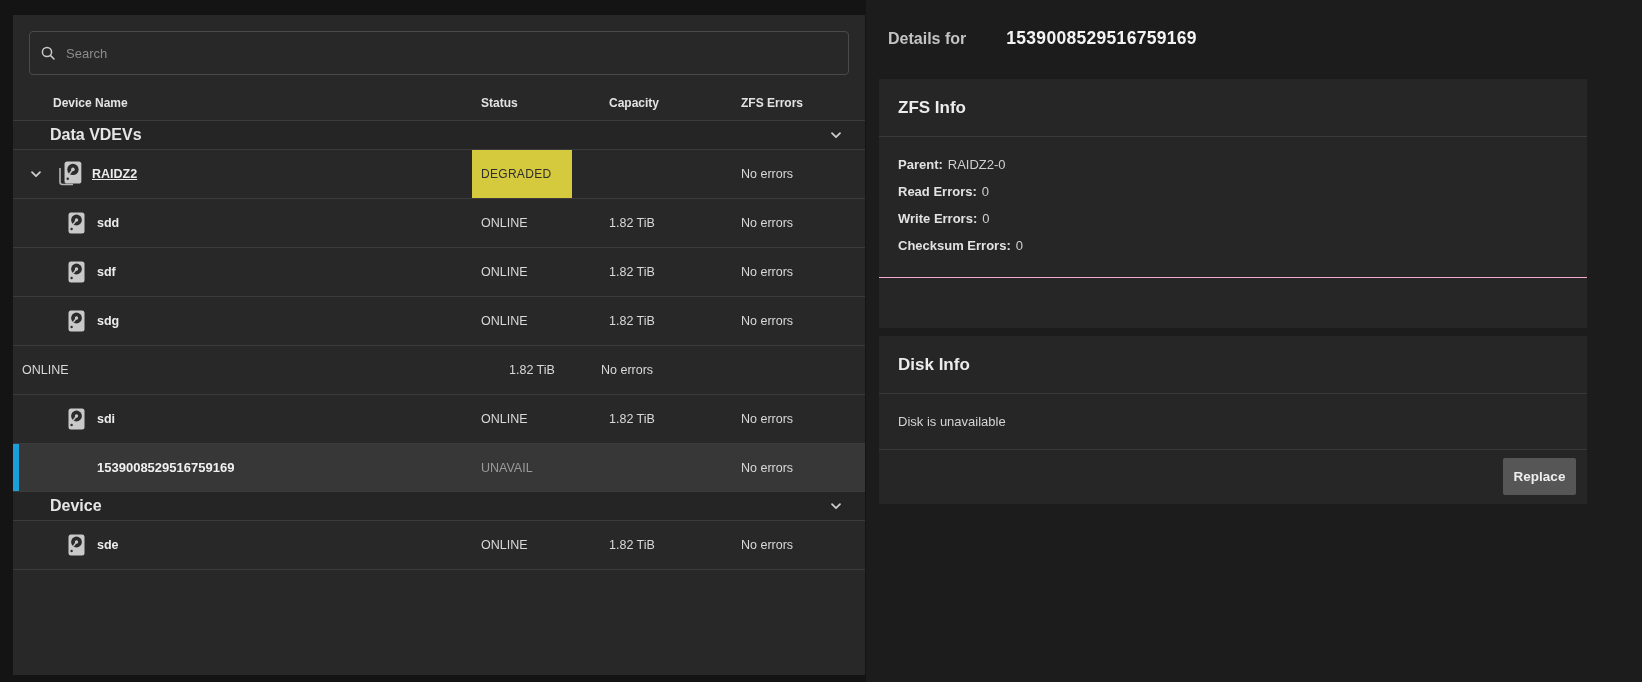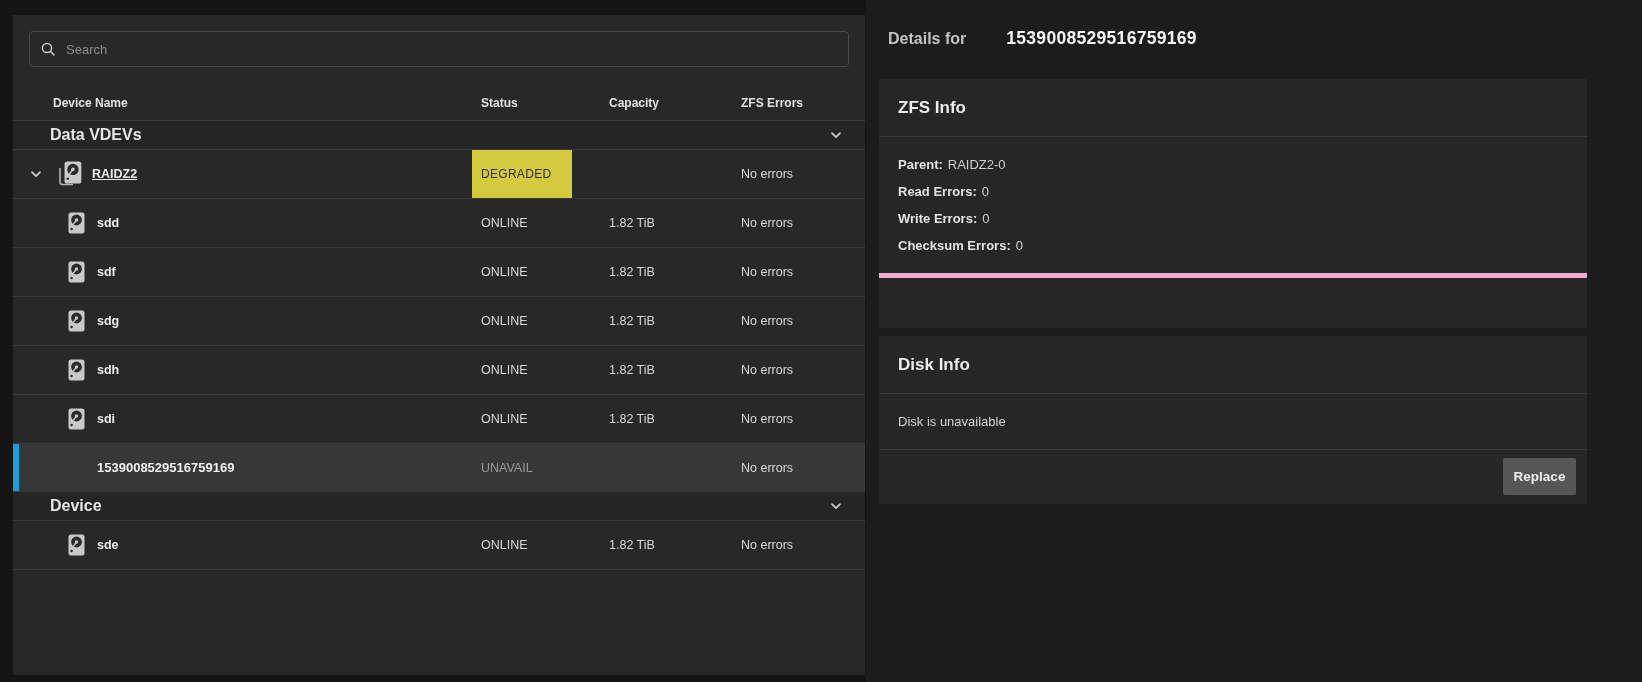--- a/index.html
+++ b/index.html
@@ -15,21 +15,21 @@
     background:#1c1c1c;
   }
 
   
   .table-card {
     position:absolute; left:13px; top:15px; width:852px; height:660px;
     background:#282828;
   }
   .toolbar { height:70px; padding:16px; }
   .search-box {
-    height:36px; width:820px;
+    height:44px; width:820px;
     border:1px solid #4a4a4a; border-radius:4px;
     display:flex; align-items:center; padding:0 10px;
     background:#282828;
   }
   .search-box svg { flex:0 0 auto; margin-right:10px; }
   .search-box input {
     background:transparent; border:none; outline:none;
     color:#cfcfcf; font-size:13px; width:100%;
     font-family:"Liberation Sans", sans-serif;
   }
@@ -85,21 +85,21 @@
   .details-title .value { font-weight:bold; font-size:17.5px; color:#f4f4f4; margin-left:40px; letter-spacing:.3px; }
 
   .dcard { position:absolute; left:0; width:708px; background:#262626; }
   .zfs-card { top:79px; height:249px; }
   .disk-card { top:336px; height:168px; }
   .card-header {
     height:58px; display:flex; align-items:center; padding-left:19px;
     border-bottom:1px solid #3a3a3a;
     font-weight:bold; font-size:17px; color:#ececec;
   }
-  .zfs-body { padding:14px 19px 16px 19px; height:141px; border-bottom:5px solid #f9a8d4; }
+  .zfs-body { padding:14px 19px 16px 19px; height:141px; border-bottom:1px solid #f9a8d4; }
   .info-line { line-height:27px; font-size:13px; }
   .info-line .k { font-weight:bold; color:#e2e2e2; }
   .info-line .v { color:#cfcfcf; margin-left:5px; }
   .disk-body {
     height:56px; border-bottom:1px solid #3a3a3a;
     display:flex; align-items:center; padding-left:19px;
     font-size:13px; color:#d4d4d4;
   }
   .disk-footer { height:53px; display:flex; justify-content:flex-end; }
   .replace-btn {
@@ -206,26 +206,20 @@
           <use href="#disk-glyph"></use>
         </svg>
       <span class="label">sdg</span>
     </div>
     <div class="cell status">ONLINE</div>
     <div class="cell capacity">1.82 TiB</div>
     <div class="cell zfs">No errors</div>
   </div>
 
   <div class="trow row-disk">
-    <div class="cell name">
-      <svg width="17" height="22" viewBox="0 0 17 22">
-          <use href="#disk-glyph"></use>
-        </svg>
-      <span class="label">sdh</span>
-    </div>
     <div class="cell status">ONLINE</div>
     <div class="cell capacity">1.82 TiB</div>
     <div class="cell zfs">No errors</div>
   </div>
 
   <div class="trow row-disk">
     <div class="cell name">
       <svg width="17" height="22" viewBox="0 0 17 22">
           <use href="#disk-glyph"></use>
         </svg>

